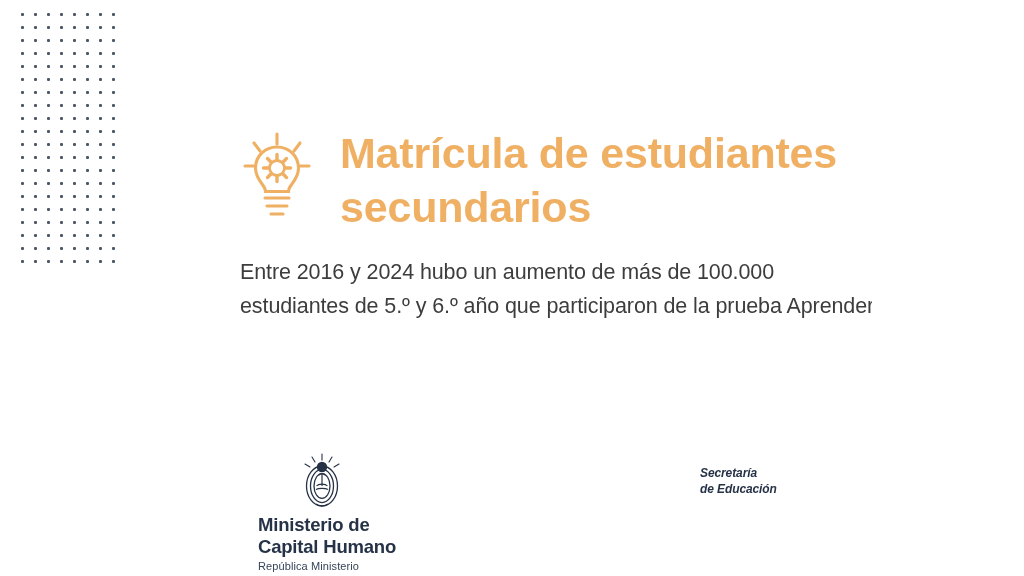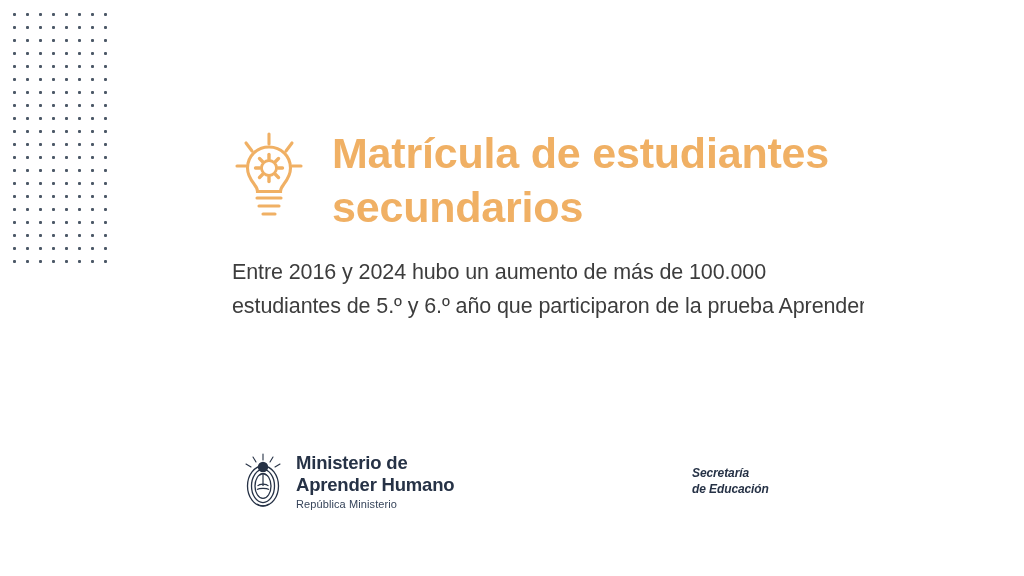--- a/index.html
+++ b/index.html
@@ -10,20 +10,21 @@
   }
   body {
     font-family: "Liberation Sans", sans-serif;
   }
   .slide {
     position: relative;
     width: 864px;
     height: 576px;
     background: #ffffff;
     overflow: hidden;
+    margin-left: 8px;
   }
 
   
   .dots {
     position: absolute;
     left: 8px;
     top: 8px;
     width: 104px;
     height: 262px;
     background-image: radial-gradient(#3c4a5a 1.35px, rgba(255,255,255,0) 1.6px);
@@ -76,21 +77,22 @@
     left: 240px;
     top: 452px;
     width: 620px;
     height: 78px;
   }
   .logo-ministry {
     position: absolute;
     left: 0;
     top: 0;
     display: flex;
-    align-items: flex-start;
+    align-items: center;
+    flex-direction: column;
   }
   .crest {
     width: 46px;
     height: 62px;
     flex: 0 0 46px;
   }
   .ministry-text {
     padding-left: 10px;
     color: #263246;
   }
@@ -197,21 +199,21 @@
             <path d="M17 37.5c2.5-1.6 9.5-1.6 12 0" stroke-width="1.2"></path>
 
             <path d="M19.5 23.5c1.5-2.6 5.5-2.6 7 0" stroke-width="1.2"></path>
 
             <path d="M17 52c2.5 2.5 9.5 2.5 12 0" stroke-width="1.2"></path>
           </g>
         </svg>
       </span>
       <span class="ministry-text">
         <span class="ministry-line1">Ministerio de</span>
-        <span class="ministry-line2">Aprender Humano</span>
+        <span class="ministry-line2">Capital Humano</span>
         <span class="ministry-line3">República Ministerio</span>
       </span>
     </div>
 
     <div class="logo-secretary">
       <span class="secretary-line">Secretaría</span>
       <span class="secretary-line">de Educación</span>
     </div>
 
   </div>

